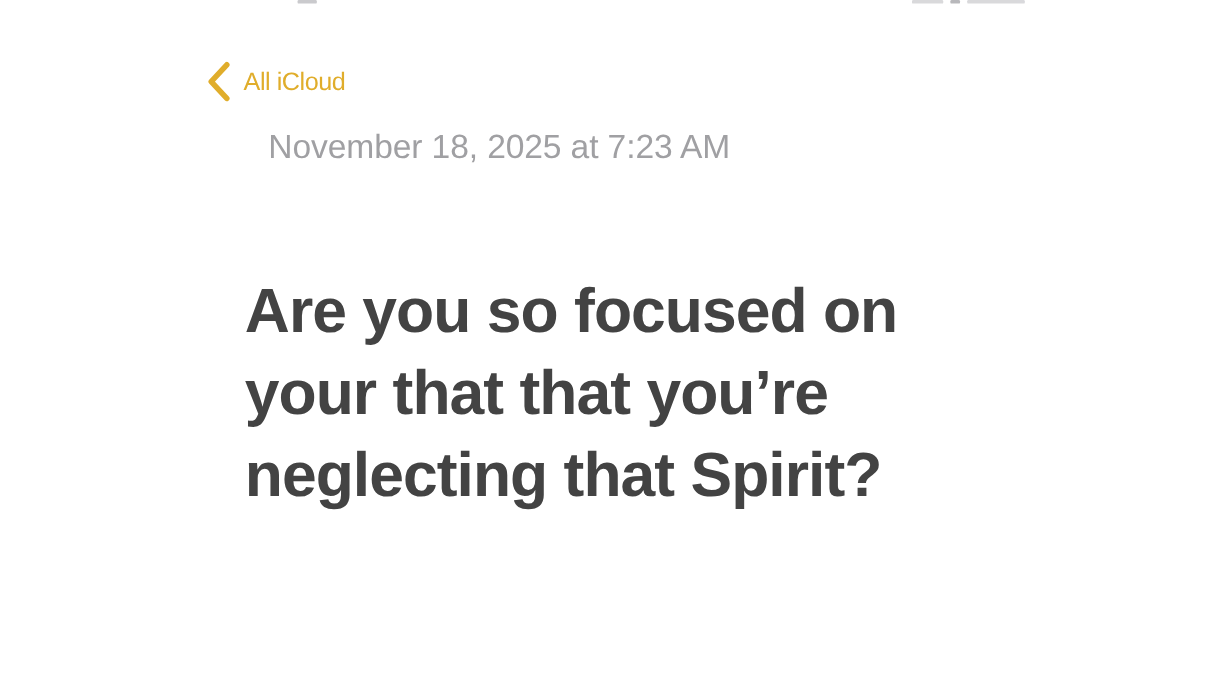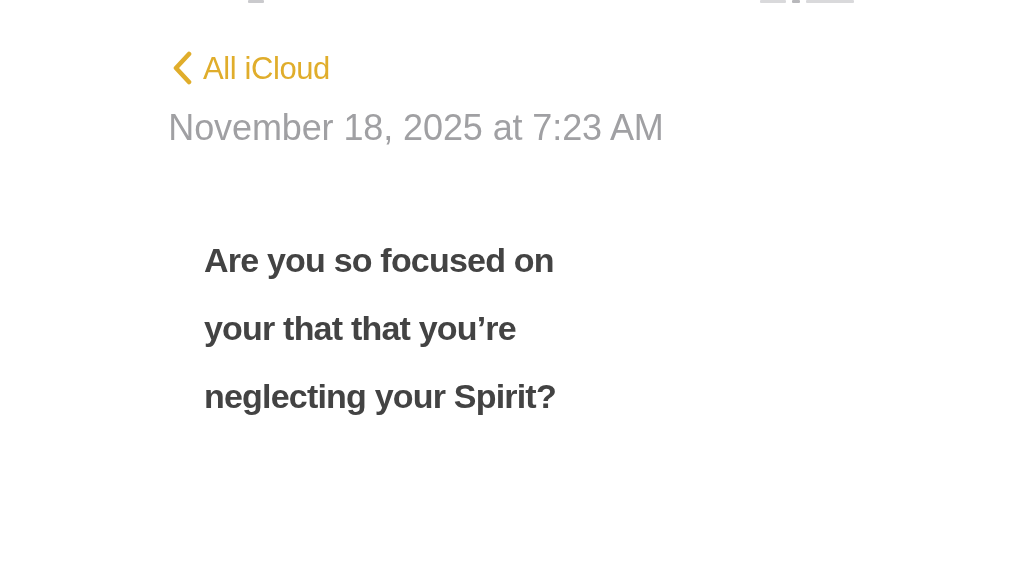--- a/index.html
+++ b/index.html
@@ -95,56 +95,56 @@
     align-items: center;
     gap: 11px;
     cursor: pointer;
   }
   .back-chevron {
     display: block;
     width: 20px;
     height: 34px;
   }
   .back-label {
-    font-size: 31px;
+    font-size: 21px;
     letter-spacing: -0.4px;
     color: #e0ad2b;
     line-height: 1;
     white-space: nowrap;
   }
 
   .toolbar-icons {
     position: absolute;
     right: 0;
     top: 0;
     height: 56px;
   }
 
   
   .note-date {
     position: absolute;
     top: 106px;
     left: 0;
     width: 832px;
     text-align: center;
-    font-size: 36px;
+    font-size: 28px;
     letter-spacing: -0.1px;
     color: #a0a0a3;
     line-height: 1.2;
   }
 
   
   .note-body {
     position: absolute;
     top: 226px;
     left: 204px;
     width: 640px;
   }
   .note-title-line {
-    font-size: 34px;
+    font-size: 52px;
     font-weight: bold;
     letter-spacing: -0.8px;
     color: #434343;
     line-height: 68px;
     white-space: nowrap;
   }
 </style>
 </head>
 <body>
 
@@ -185,16 +185,16 @@
       
 
     </div>
   </div>
 
   <div class="note-date">November 18, 2025 at 7:23 AM</div>
 
   <div class="note-body">
     <div class="note-title-line">Are you so focused on</div>
     <div class="note-title-line">your that that you’re</div>
-    <div class="note-title-line">neglecting your Spirit?</div>
+    <div class="note-title-line">neglecting that Spirit?</div>
   </div>
 
 </div>
 
 </body></html>

